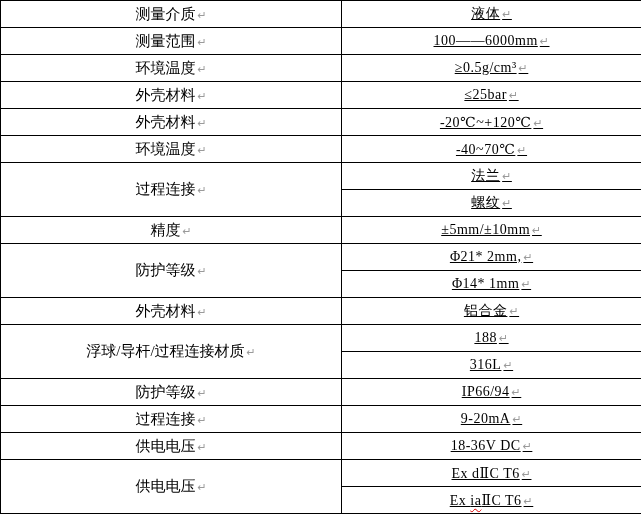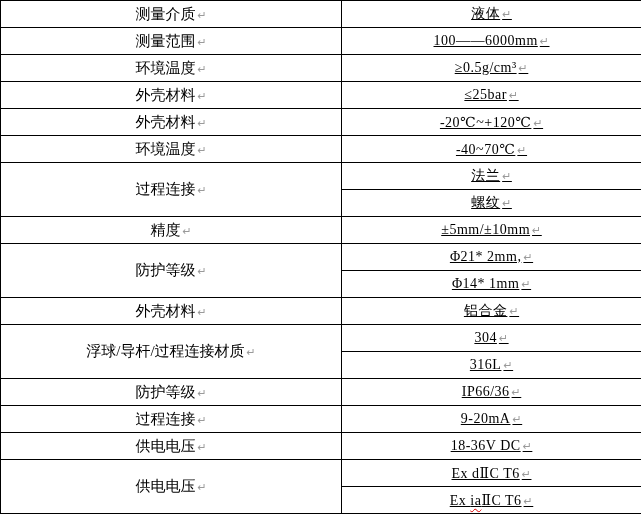--- a/index.html
+++ b/index.html
@@ -95,28 +95,28 @@
     </tr>
     <tr>
       <td class="value-cell"><span>Φ14* 1mm</span><span class="pmark">↵</span></td>
     </tr>
     <tr>
       <td class="label-cell"><span>外壳材料</span><span class="pmark">↵</span></td>
       <td class="value-cell"><span>铝合金</span><span class="pmark">↵</span></td>
     </tr>
     <tr>
       <td class="label-cell" rowspan="2"><span>浮球/导杆/过程连接材质</span><span class="pmark">↵</span></td>
-      <td class="value-cell"><span>304</span><span class="pmark">↵</span></td>
+      <td class="value-cell"><span>188</span><span class="pmark">↵</span></td>
     </tr>
     <tr>
       <td class="value-cell"><span>316L</span><span class="pmark">↵</span></td>
     </tr>
     <tr>
       <td class="label-cell"><span>防护等级</span><span class="pmark">↵</span></td>
-      <td class="value-cell"><span>IP66/36</span><span class="pmark">↵</span></td>
+      <td class="value-cell"><span>IP66/94</span><span class="pmark">↵</span></td>
     </tr>
     <tr>
       <td class="label-cell"><span>过程连接</span><span class="pmark">↵</span></td>
       <td class="value-cell"><span>9-20mA</span><span class="pmark">↵</span></td>
     </tr>
     <tr>
       <td class="label-cell"><span>供电电压</span><span class="pmark">↵</span></td>
       <td class="value-cell"><span>18-36V DC</span><span class="pmark">↵</span></td>
     </tr>
     <tr>

